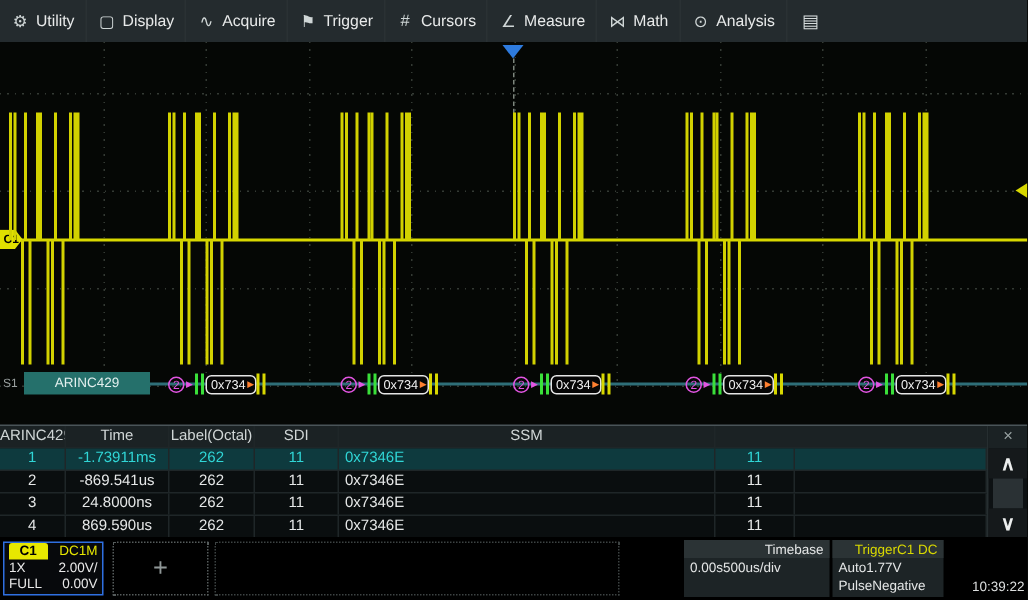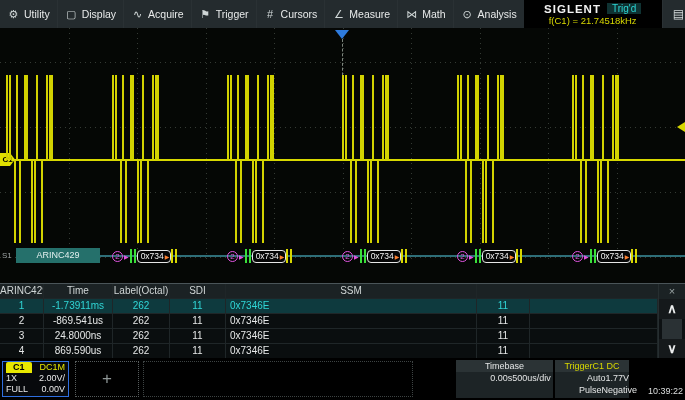--- a/index.html
+++ b/index.html
@@ -75,22 +75,22 @@
   .bottombar { position:absolute; top:358px; left:0; width:685px; height:42px; background:#000; font-size:9px; }
   .chbox { position:absolute; left:2px; top:3px; width:67px; height:36px; border:1px solid #2f6fe0;
            background:#07090c; color:#e8e8e8; }
   .chbox-row { display:flex; justify-content:space-between; padding:0 3px; line-height:11px; }
   .ch-tab { background:#e8e800; color:#000; font-weight:bold; padding:0 7px; border-radius:2px 2px 0 0; line-height:11px; }
   .ch-coupling { color:#e8e800; }
   .addbox { position:absolute; top:3px; height:36px; border:1px dotted #565c5c; color:#8f9797; }
   .addbox.first { left:75px; width:64px; font-size:17px; font-weight:300; text-align:center; line-height:34px; }
   .addbox.second { left:143px; width:270px; border-color:#3d4343; }
   .infobox { position:absolute; top:2px; height:38px; background:#1d2426; color:#e4e6e6; }
-  .infobox .hd { background:#2b3335; line-height:12px; padding:0 4px; display:flex; justify-content:center; }
-  .infobox .vr { display:flex; justify-content:center; padding:0 4px; line-height:12px;margin-left:32px; }
+  .infobox .hd { background:#2b3335; line-height:12px; padding:0 4px; display:flex; justify-content:flex-end; }
+  .infobox .vr { display:flex; justify-content:flex-start; padding:0 4px; line-height:12px; }
   .tb-box { left:456px; width:97px; }
   .trg-box { left:555px; width:74px; }
   .trg-box .hd span { color:#d8d800; }
   .clockbox { position:absolute; left:631px; top:2px; width:54px; height:38px; color:#dcdede;
               display:flex; flex-direction:column; align-items:flex-end; padding:0 2px;gap:24px; }
   .clockbox .t { line-height:12px; }
   .lan-icon { margin:1px 14px 0 0; }
 </style>
 </head>
 <body>
@@ -122,27 +122,20 @@
       <span class="mi">∠</span>
       <span>Measure</span>
     </div>
     <div class="menu-item">
       <span class="mi">⋈</span>
       <span>Math</span>
     </div>
     <div class="menu-item">
       <span class="mi">⊙</span>
       <span>Analysis</span>
-    </div>
-    <div class="brand-block">
-      <div class="brand-row">
-        <span class="brand-name">SIGLENT</span>
-        <span class="trig-status">Trig'd</span>
-      </div>
-      <div class="brand-meas">f(C1) = 21.74518kHz</div>
     </div>
     <div class="config-btn">
       <span class="mi">▤</span>
 
     </div>
   </div>
 
   <div class="scope" id="scope">
       <div class="gridline-h" style="top: 229px;"></div>
       <div class="gridline-h" style="top: 164px;"></div>

